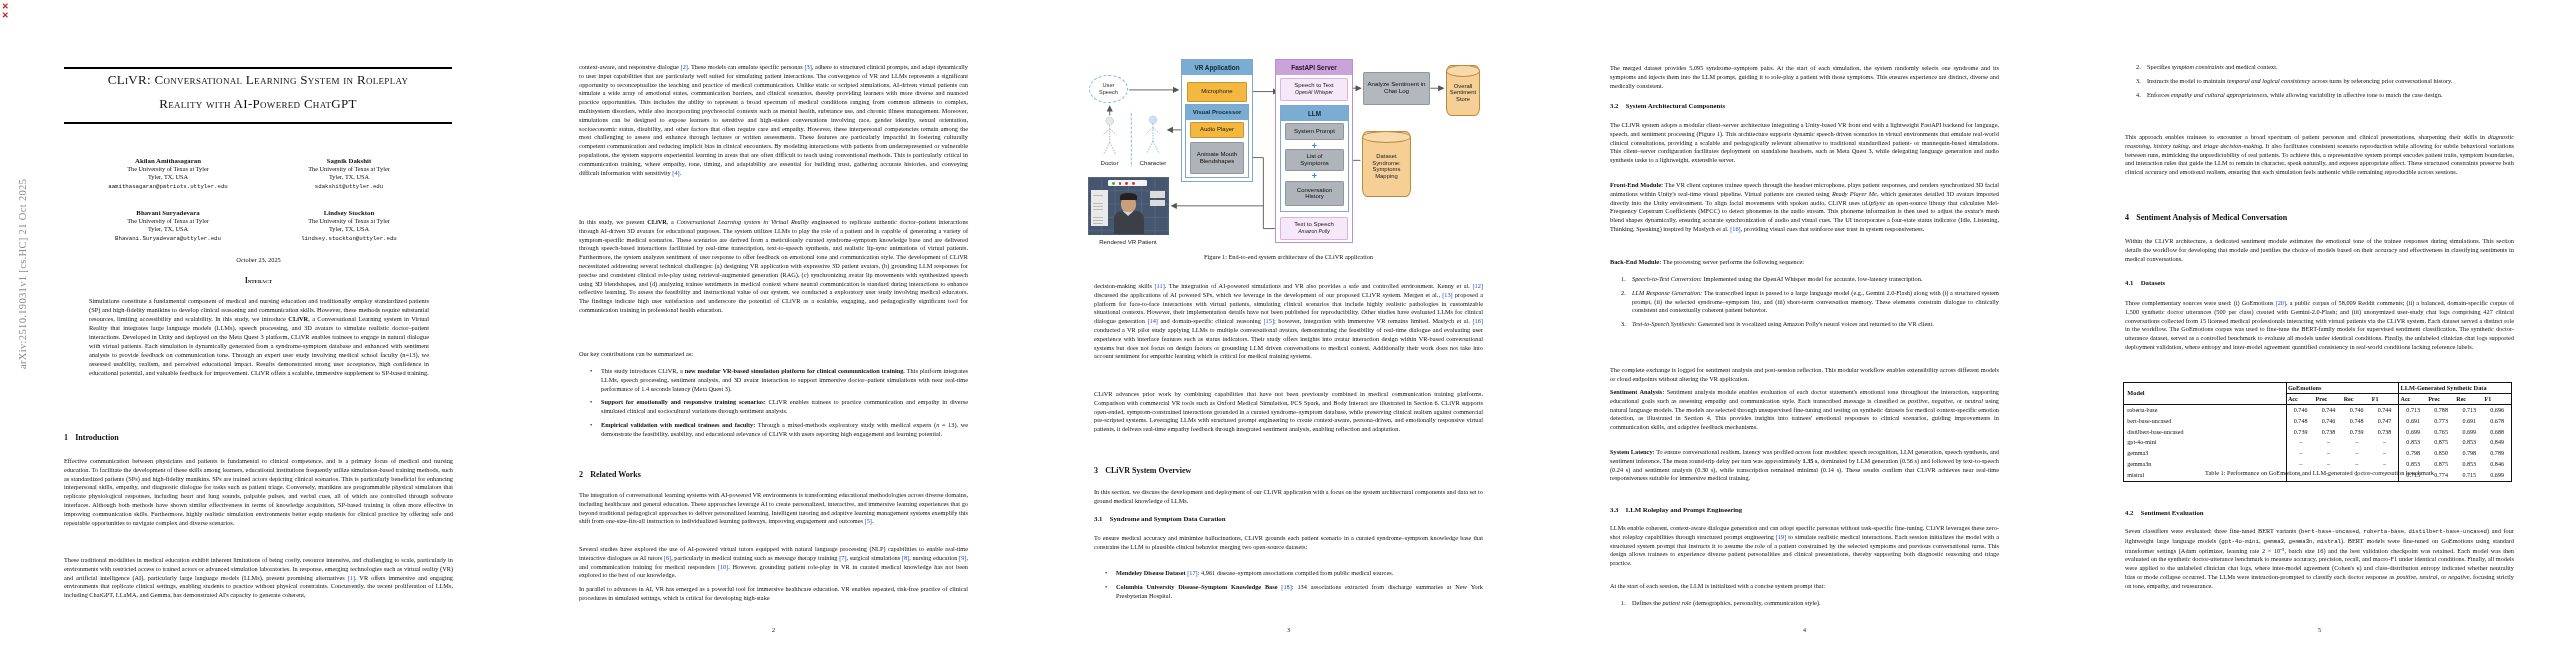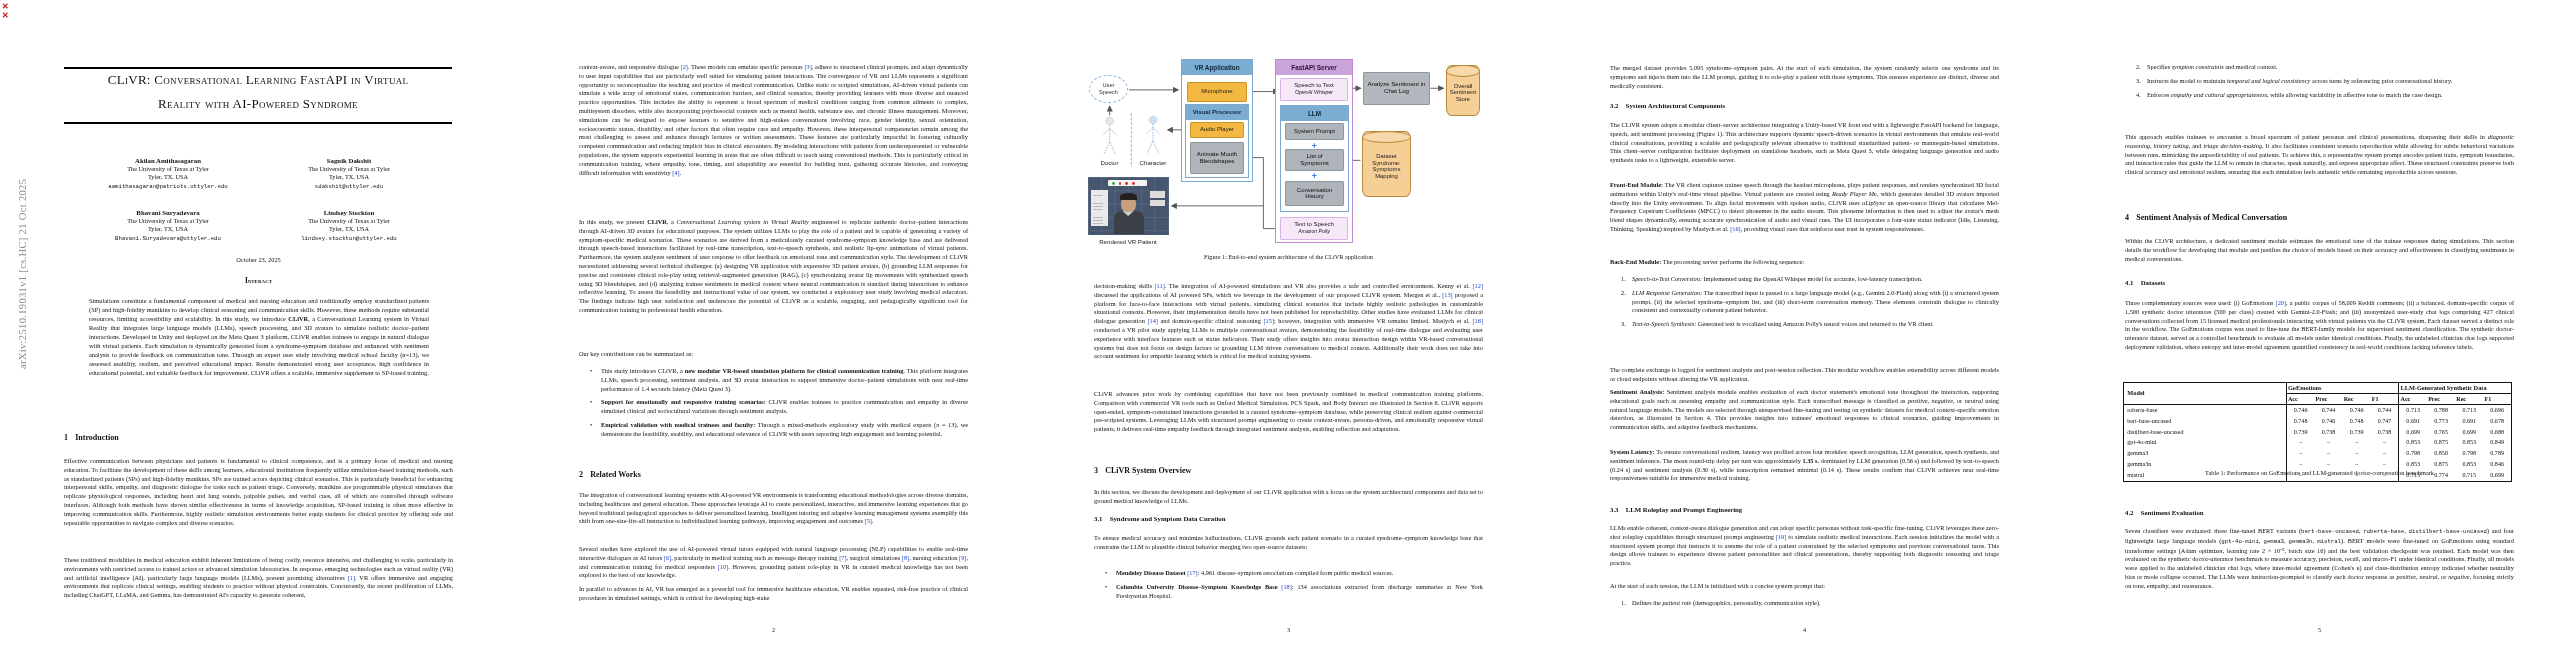--- a/index.html
+++ b/index.html
@@ -71,22 +71,22 @@
   .avcollar{position:absolute;left:34px;top:34px;width:12.2px;height:5.6px;background:#cfd4d8;clip-path:polygon(0 0,100% 0,50% 100%);}
 </style>
 </head>
 <body>
 
 <div class="page" id="page-0" style="left:0">
   <div class="redx" style="left:1.7px;top:0.6px">✕</div>
   <div class="redx" style="left:1.7px;top:10px">✕</div>
   <div class="arxiv">arXiv:2510.19031v1  [cs.HC]  21 Oct 2025</div>
   <div class="trule" style="top:67px"></div>
-  <div class="titleline" style="top:73px">CLiVR: Conversational Learning FastAPI in Virtual</div>
-  <div class="titleline" style="top:97px">Reality with AI-Powered Syndrome</div>
+  <div class="titleline" style="top:73px">CLiVR: Conversational Learning System in Roleplay</div>
+  <div class="titleline" style="top:97px">Reality with AI-Powered ChatGPT</div>
   <div class="trule" style="top:122px"></div>
 
   <div class="author" style="left:68px;top:156px">
     <div class="aname">Akilan Amithasagaran</div>
     <div class="aaff">The University of Texas at Tyler</div>
     <div class="aaff">Tyler, TX, USA</div>
     <div class="aemail">aamithasagaran@patriots.uttyler.edu</div>
   </div>
   <div class="author" style="left:249px;top:156px">
     <div class="aname">Sagnik Dakshit</div>

